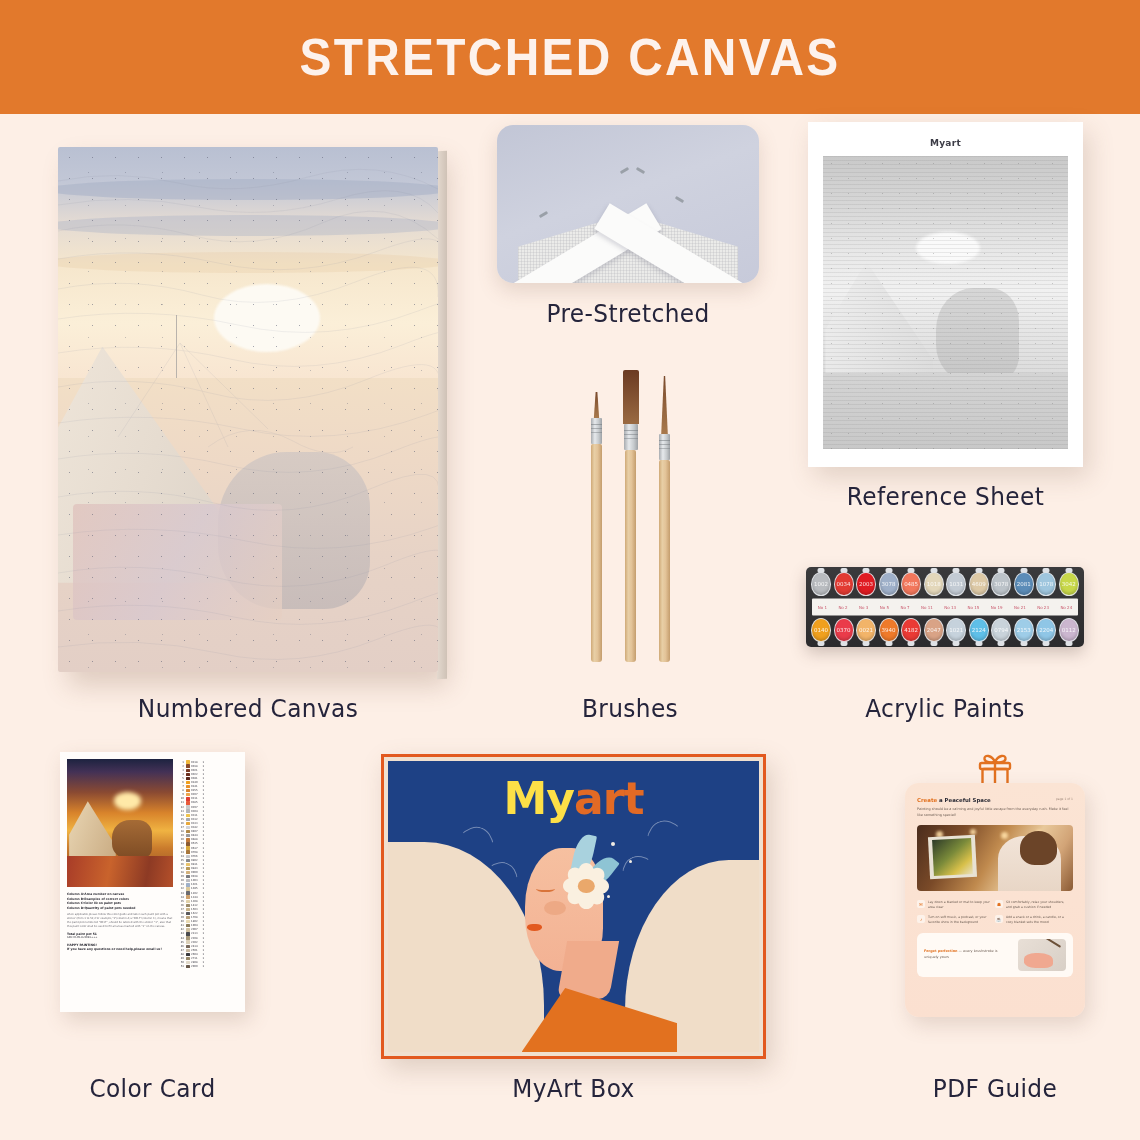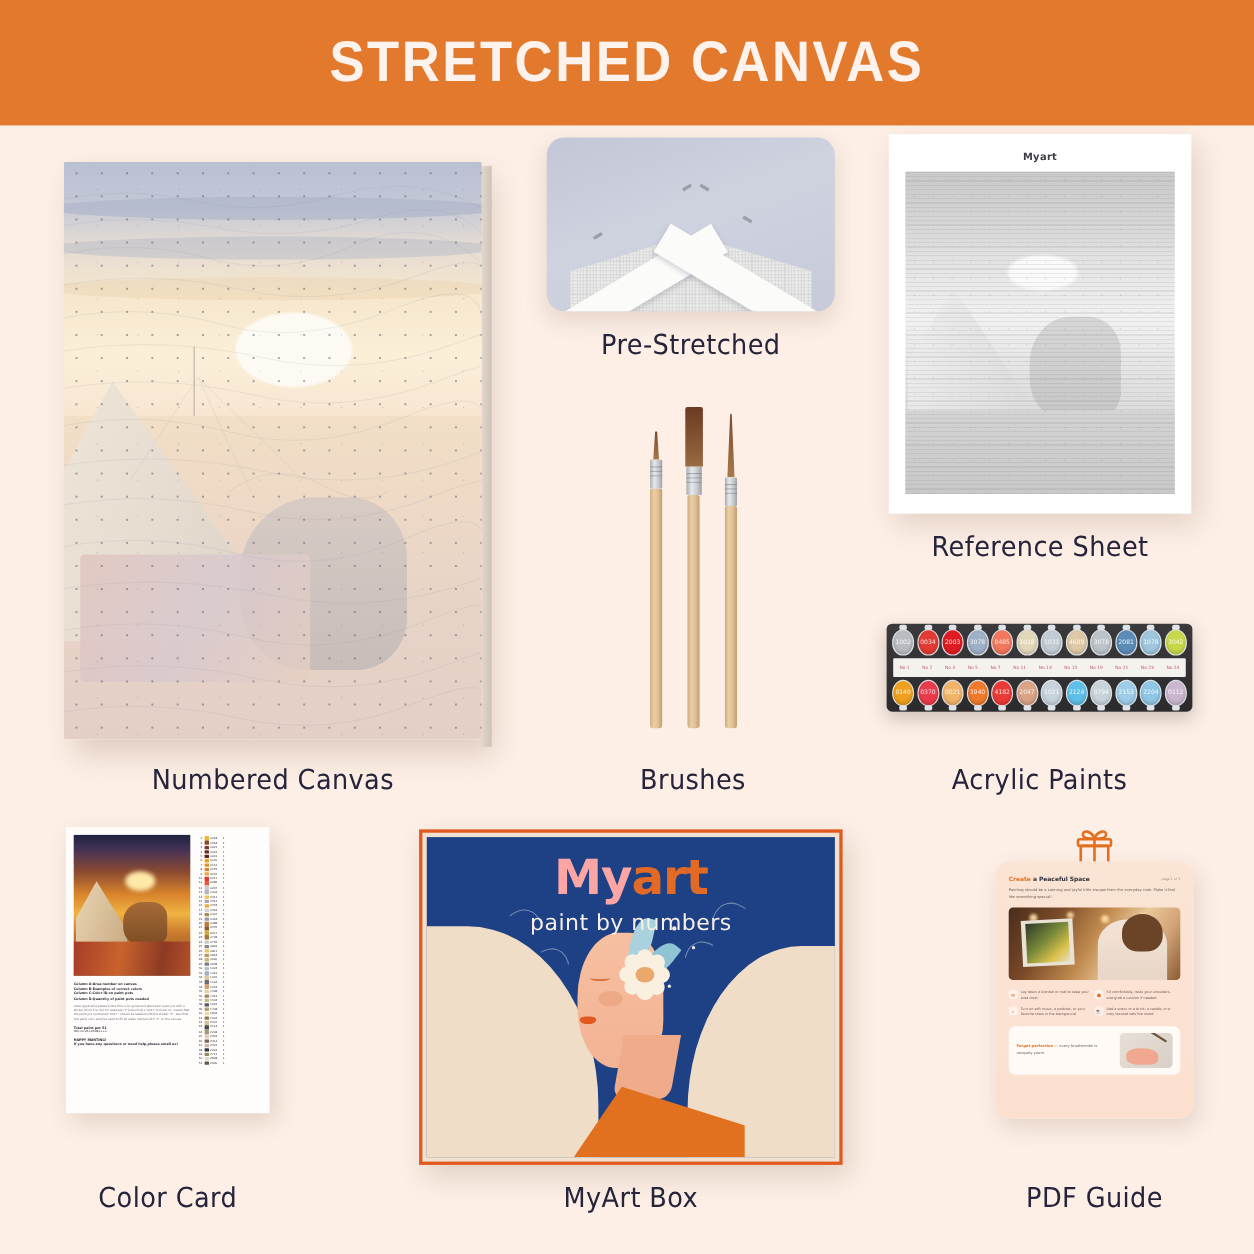--- a/index.html
+++ b/index.html
@@ -304,21 +304,21 @@
   }
   .box-inner {
     position:absolute; inset:4px;
     background:#1e4185; overflow:hidden;
   }
   .box-logo { position:absolute; left:0; right:0; top:12px; text-align:center; z-index:5; }
   .logo-text {
     font-size:44px; font-weight:700; letter-spacing:-1px;
     font-family:"DejaVu Sans", sans-serif;
   }
-  .logo-my { color:#fca5a5; }
+  .logo-my { color:#fde047; }
   .logo-art { color:#e26a25; }
   .logo-tag {
     color:#f6f0e8; font-size:20px; margin-top:2px; letter-spacing:.4px;
     font-family:"DejaVu Sans", sans-serif;
   }
   .hair-left, .hair-right {
     position:absolute; background:#f0ddc8;
   }
   .hair-left {
     left:-4%; top:28%; width:46%; height:80%;
@@ -1064,21 +1064,20 @@
           <div class="petal" style="transform: translate(-50%,0) rotate(135deg);"></div>
           <div class="petal" style="transform: translate(-50%,0) rotate(180deg);"></div>
           <div class="petal" style="transform: translate(-50%,0) rotate(225deg);"></div>
           <div class="petal" style="transform: translate(-50%,0) rotate(270deg);"></div>
           <div class="petal" style="transform: translate(-50%,0) rotate(315deg);"></div>
           <div class="daisy-center"></div>
         </div>
 
         <div class="box-logo">
           <div class="logo-text"><span class="logo-my">My</span><span class="logo-art">art</span></div>
-          <div class="logo-tag">paint by numbers</div>
         </div>
       </div>
     </div>
   </div>
   <div class="cell caption cap-box">MyArt Box</div>
 
   <div class="cell pdf-wrap">
     <div class="pdf-gift">
       <svg width="42" height="40" viewBox="0 0 42 40">
         <g fill="none" stroke="#e2711f" stroke-width="2.4" stroke-linecap="round" stroke-linejoin="round">

